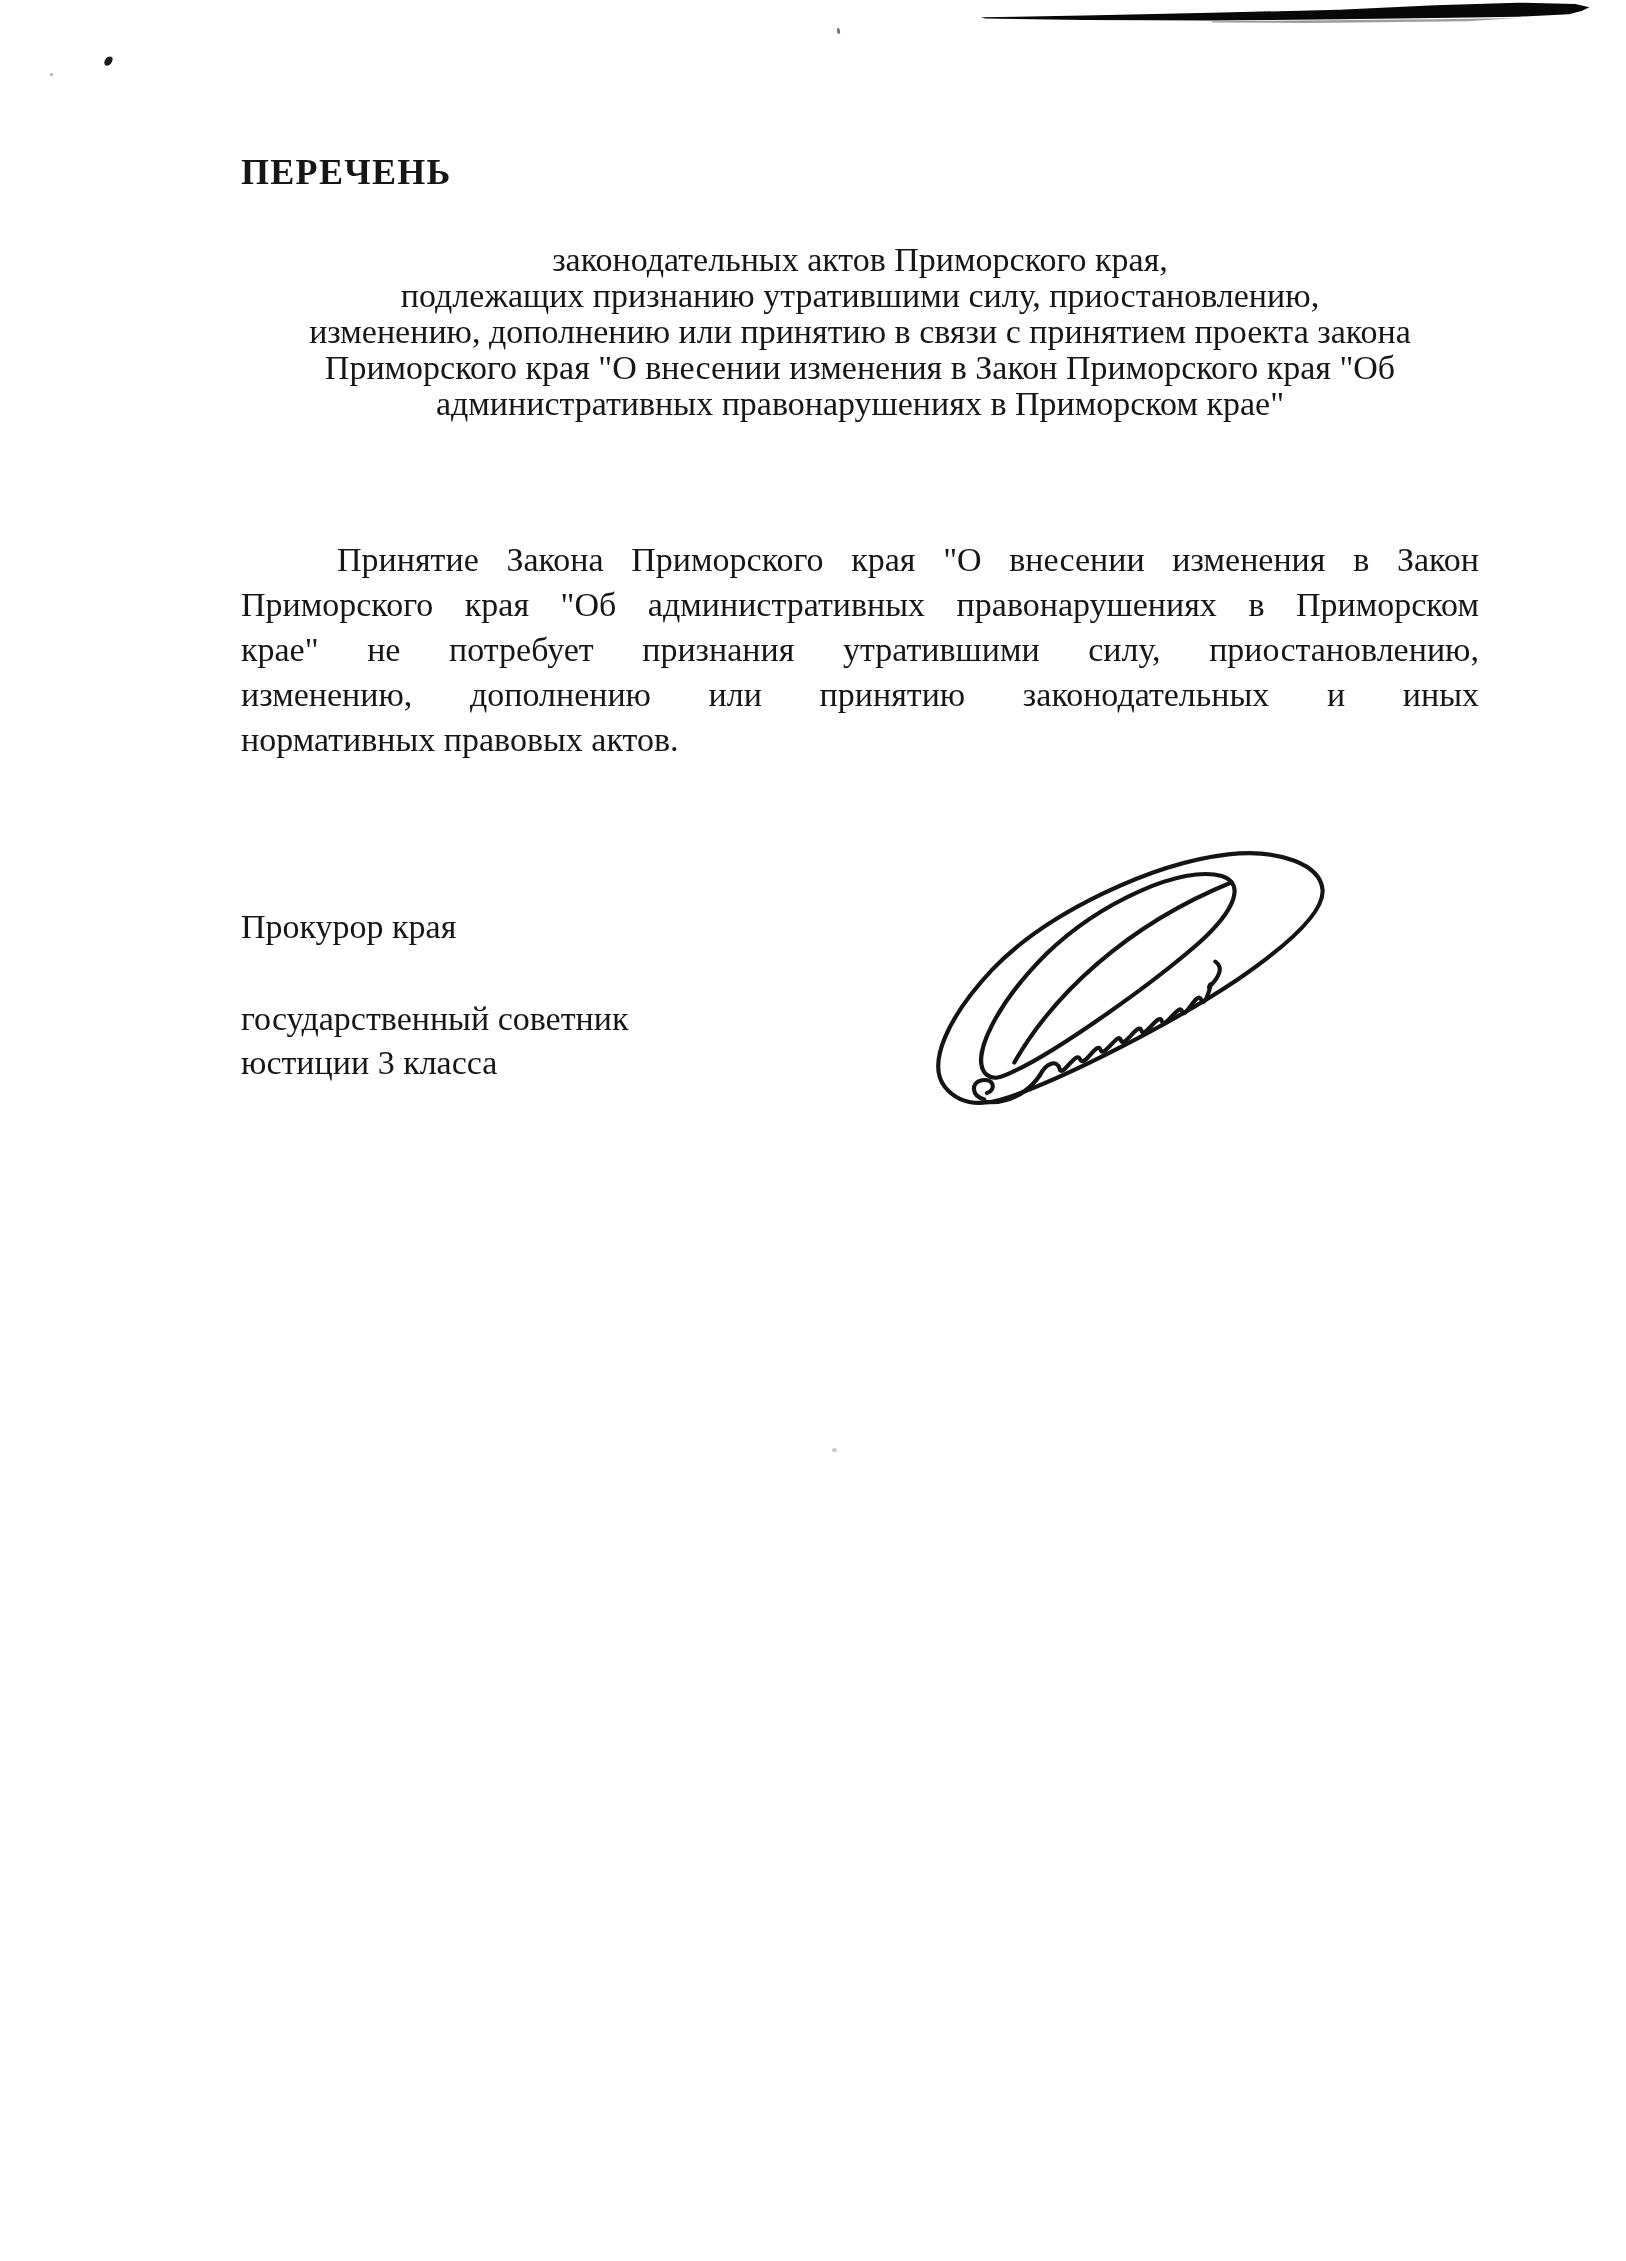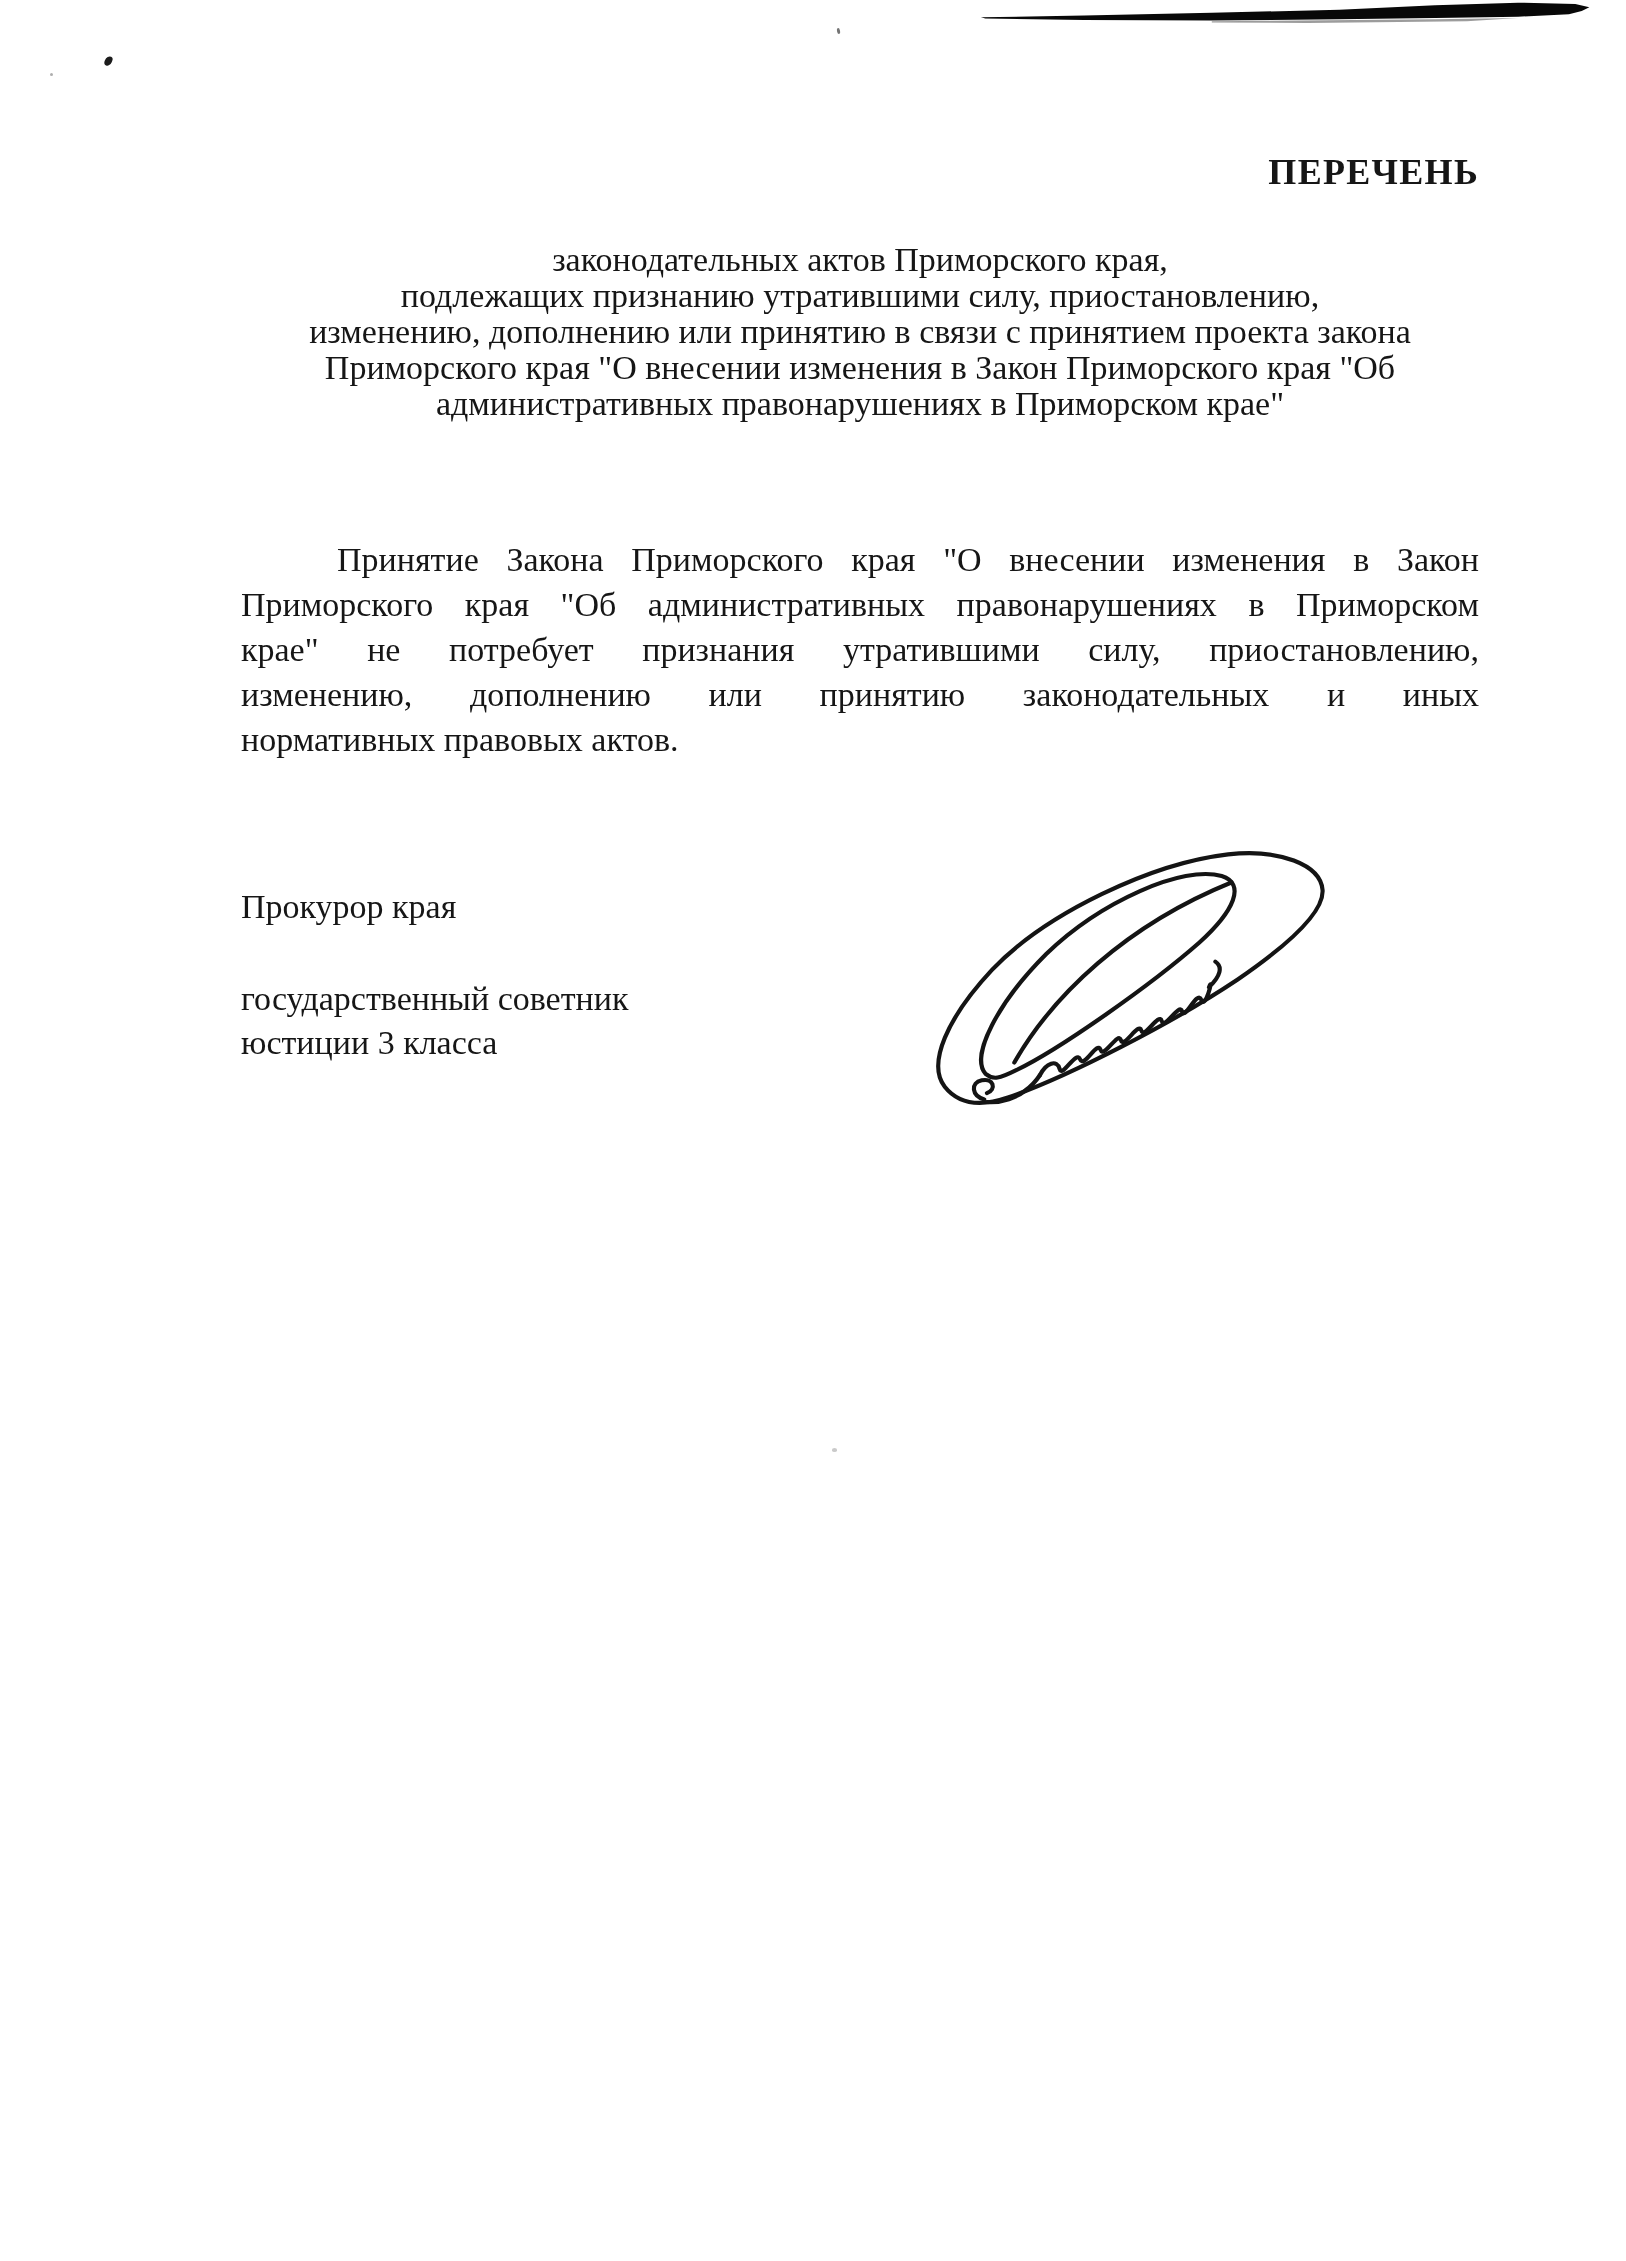--- a/index.html
+++ b/index.html
@@ -33,21 +33,21 @@
   
   .doc-title {
     position: absolute;
     left: 241px; top: 150px;
     width: 1238px;
     margin: 0;
     font-size: 36px;
     line-height: 45px;
     font-weight: bold;
     letter-spacing: 1.3px;
-    text-align: right;
+    text-align: left;
   }
   .doc-subtitle {
     position: absolute;
     left: 241px; top: 242px;
     width: 1238px;
     font-size: 34px;
     line-height: 36px;
     text-align: center;
     white-space: pre-line;
   }
@@ -63,20 +63,21 @@
     text-align-last: justify;
   }
   .bline.indent { text-indent: 96px; }
   .bline.last { text-align: right; text-align-last: left; }
   .sig-line {
     position: absolute;
     left: 241px;
     font-size: 34px;
     line-height: 45px;
     white-space: nowrap;
+    margin-top: 20px;
   }
   .sig-position { top: 884px; }
   .sig-rank1    { top: 976px; }
   .sig-rank2    { top: 1020px; }
   .sig-name {
     position: absolute;
     left: 1084px; top: 1002px;
     width: 391px;
     font-size: 34px;
     line-height: 45px;

